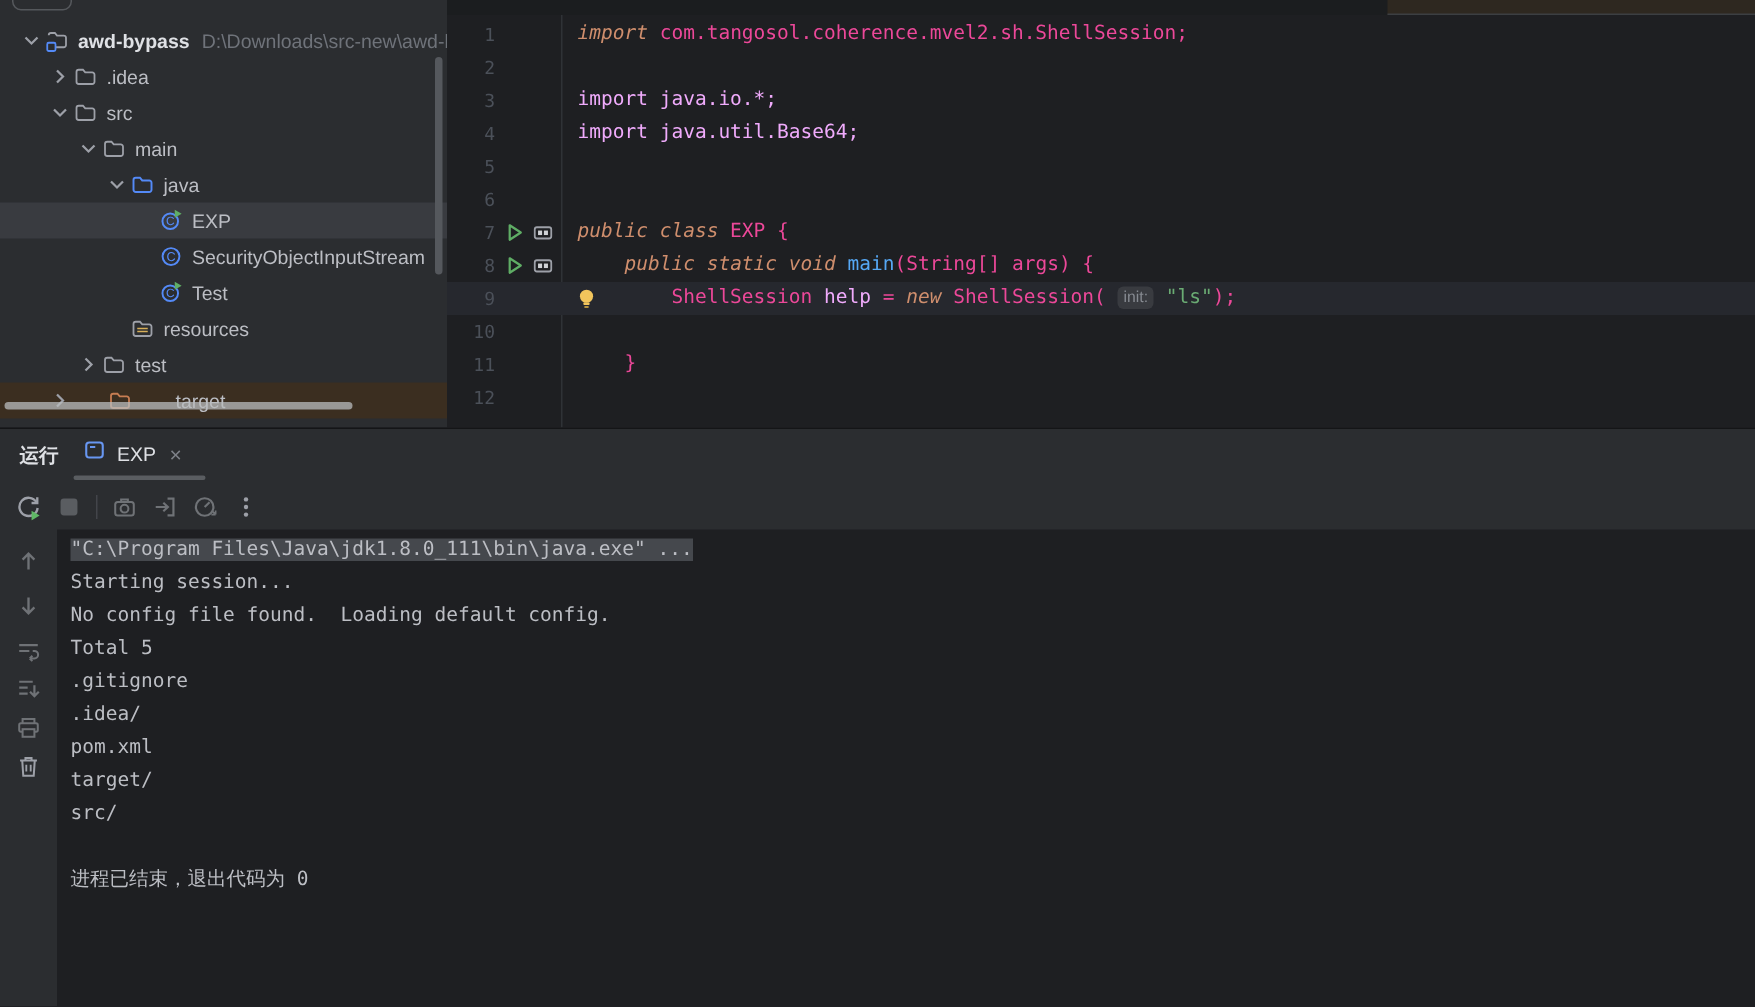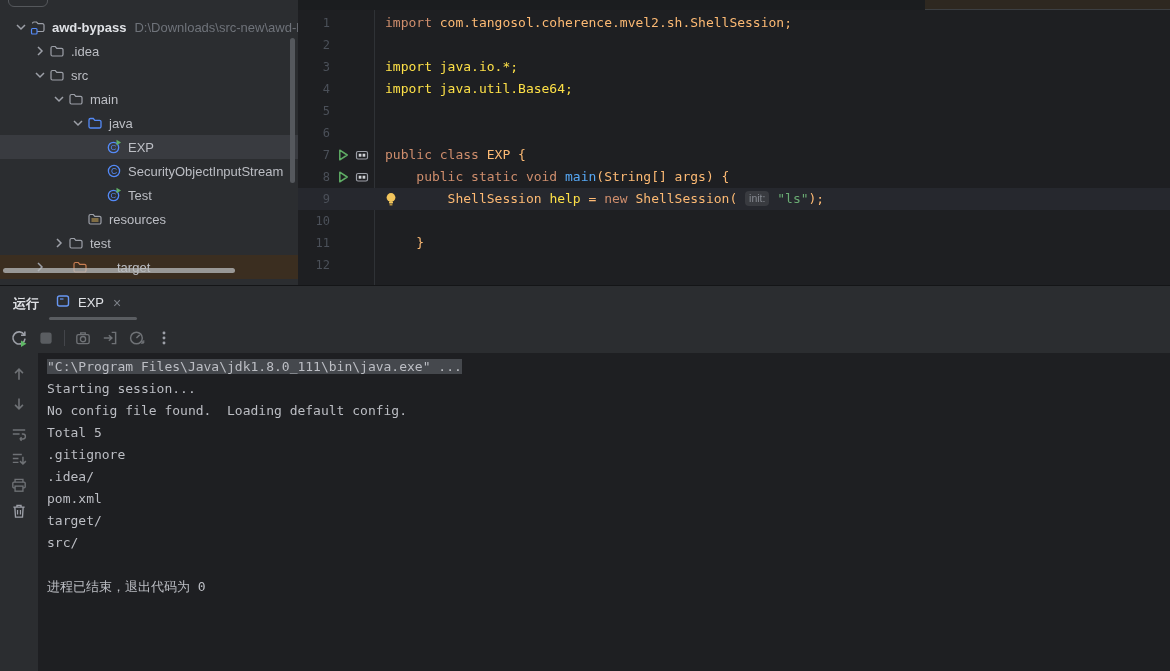--- a/index.html
+++ b/index.html
@@ -32,23 +32,23 @@
             font-family:"DejaVu Sans Mono",monospace; font-size:13px; }
   .gutter-sep { position:absolute; left:76px; top:0; bottom:0; width:1px; background:#2f3236; z-index:0; }
   .code-lines { position:absolute; top:2px; left:0; right:0; }
   .code-line { position:relative; height:22px; line-height:22px; }
   .code-line.current { background:#26282e; }
   .line-num { position:absolute; left:0; top:0; width:32px; text-align:right; color:#4b5059; font-size:12px; }
   .run-icons { position:absolute; left:37px; top:3px; display:flex; gap:3px; }
   .run-icons svg { display:block; }
   .bulb-wrap { position:absolute; left:85px; top:3px; }
   .code-text { position:absolute; left:87px; top:0; white-space:pre; color:#bcbec4; }
-  .seg-kw { color:#cf8e6d; }
-  .seg-plain { color:#fdba74; }
-  .seg-gray { color:#fde047; }
+  .seg-kw { color:#cf8e6d;font-style:italic; }
+  .seg-plain { color:#ec4899; }
+  .seg-gray { color:#f0abfc; }
   .seg-method { color:#56a8f5; }
   .seg-str { color:#6aab73; }
   .inlay-hint { display:inline-block; background:#393b40; color:#868a91; border-radius:4px;
                 font-size:10.5px; line-height:15px; padding:0 4px; vertical-align:1px;
                 font-family:"Liberation Sans",sans-serif; }
 
   
   .run-panel { position:absolute; left:0; top:285px; width:1170px; height:386px; background:#2b2d30; border-top:1px solid #141517; }
   .run-header { position:relative; height:36px; }
   .run-title { position:absolute; left:13px; top:9px; font-size:13px; font-weight:bold; color:#dfe1e5; }

